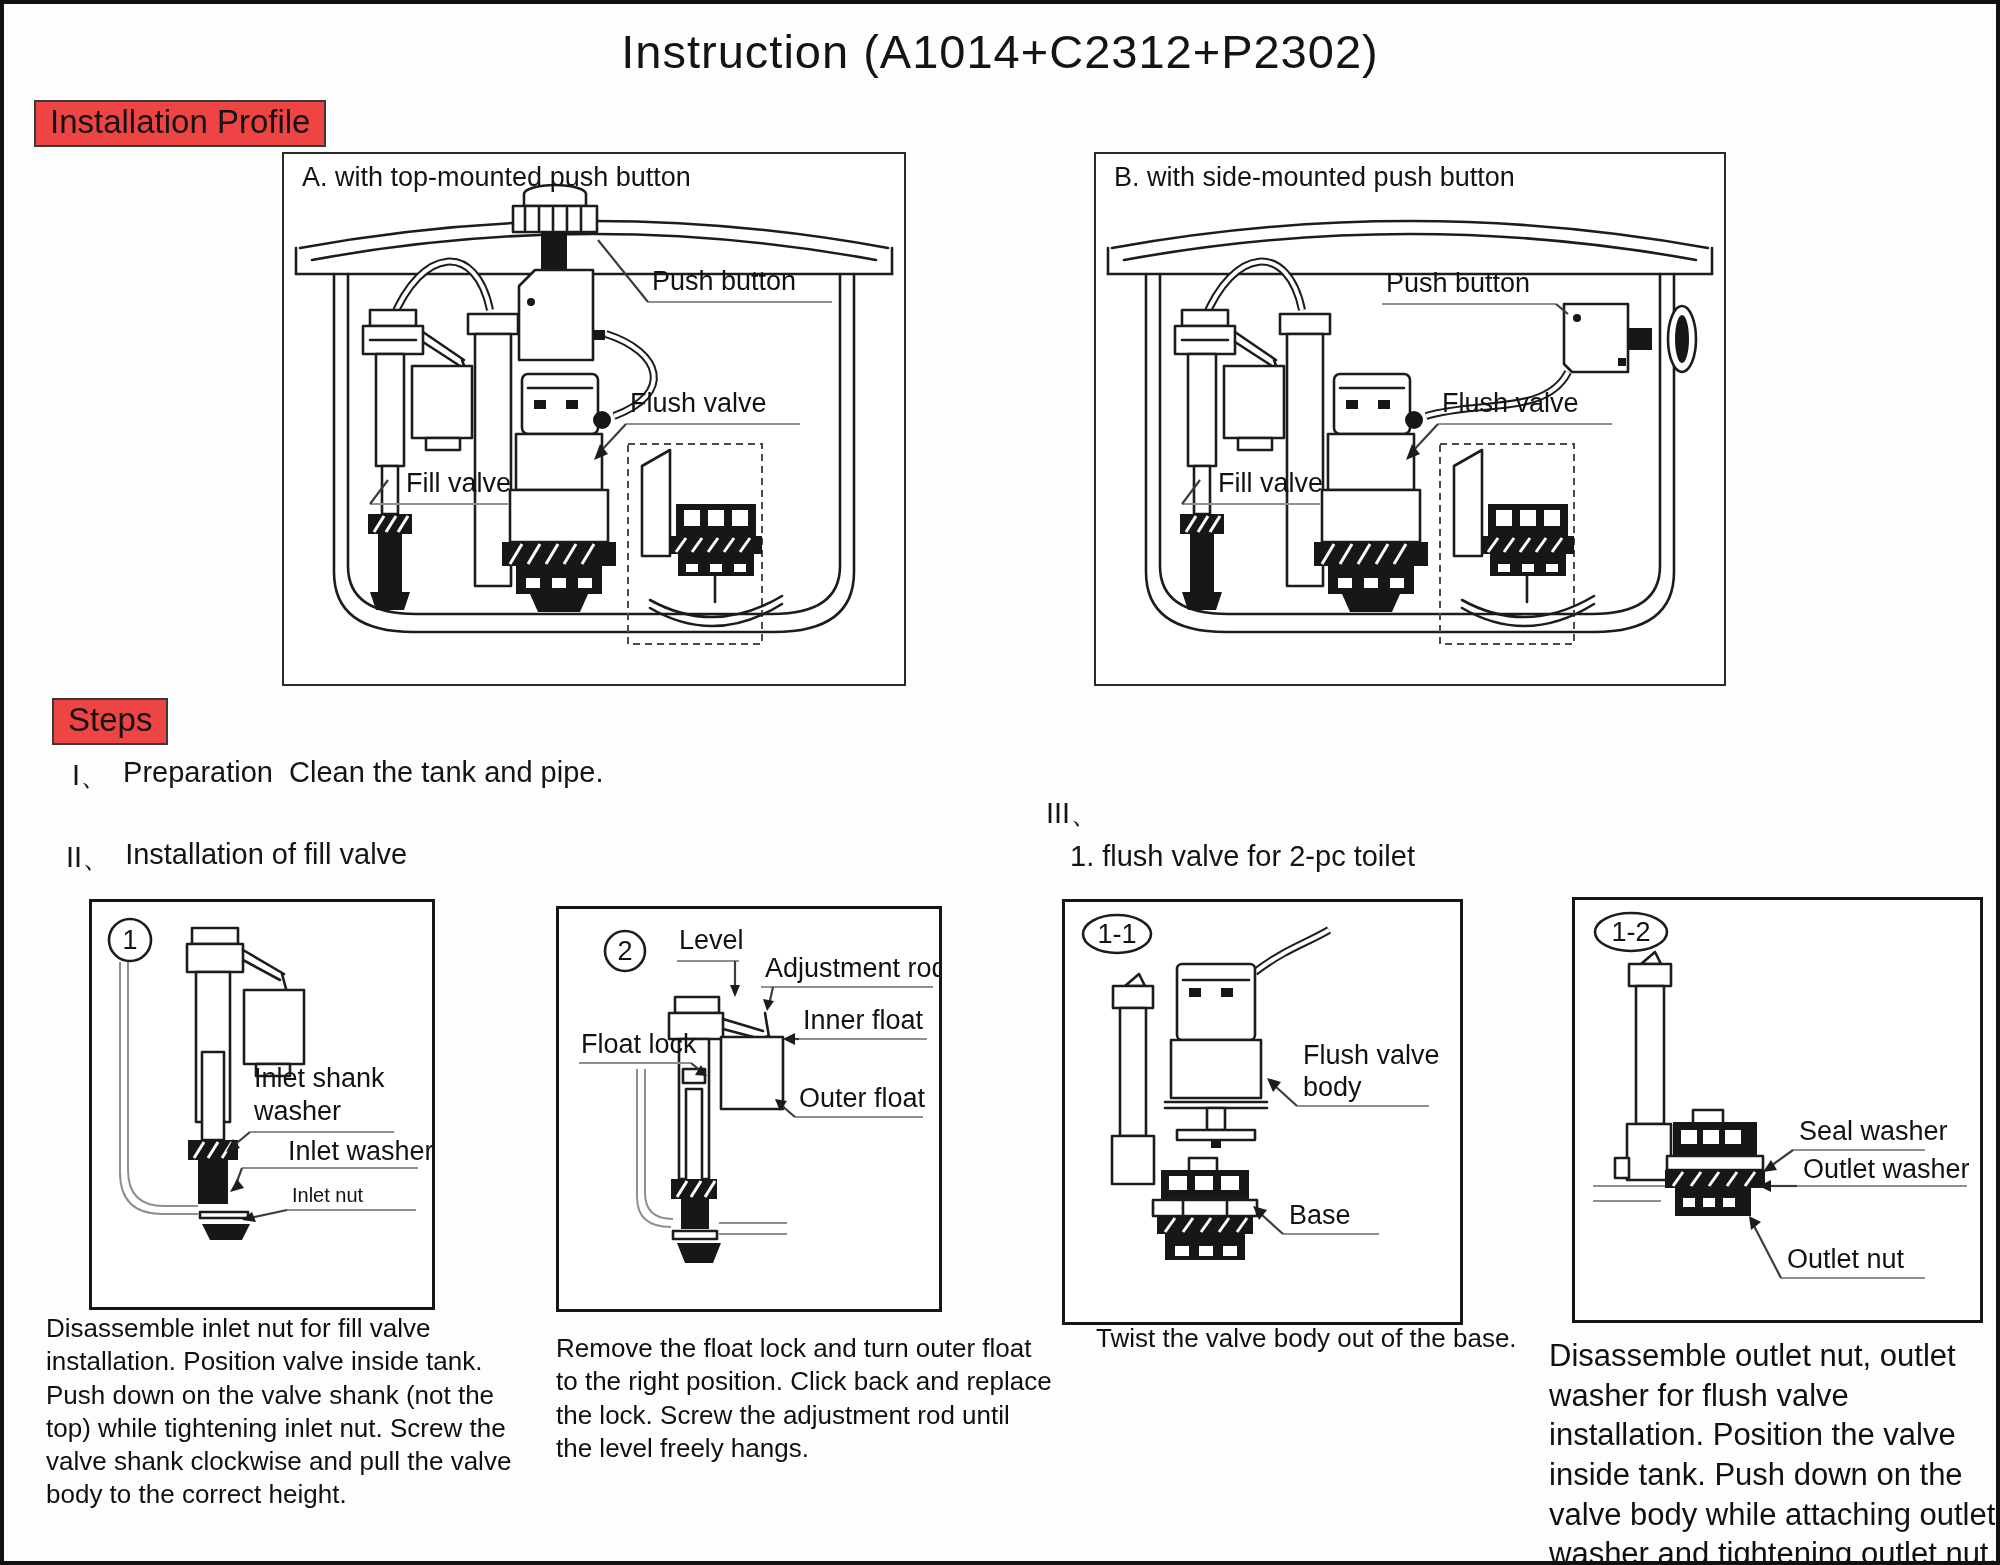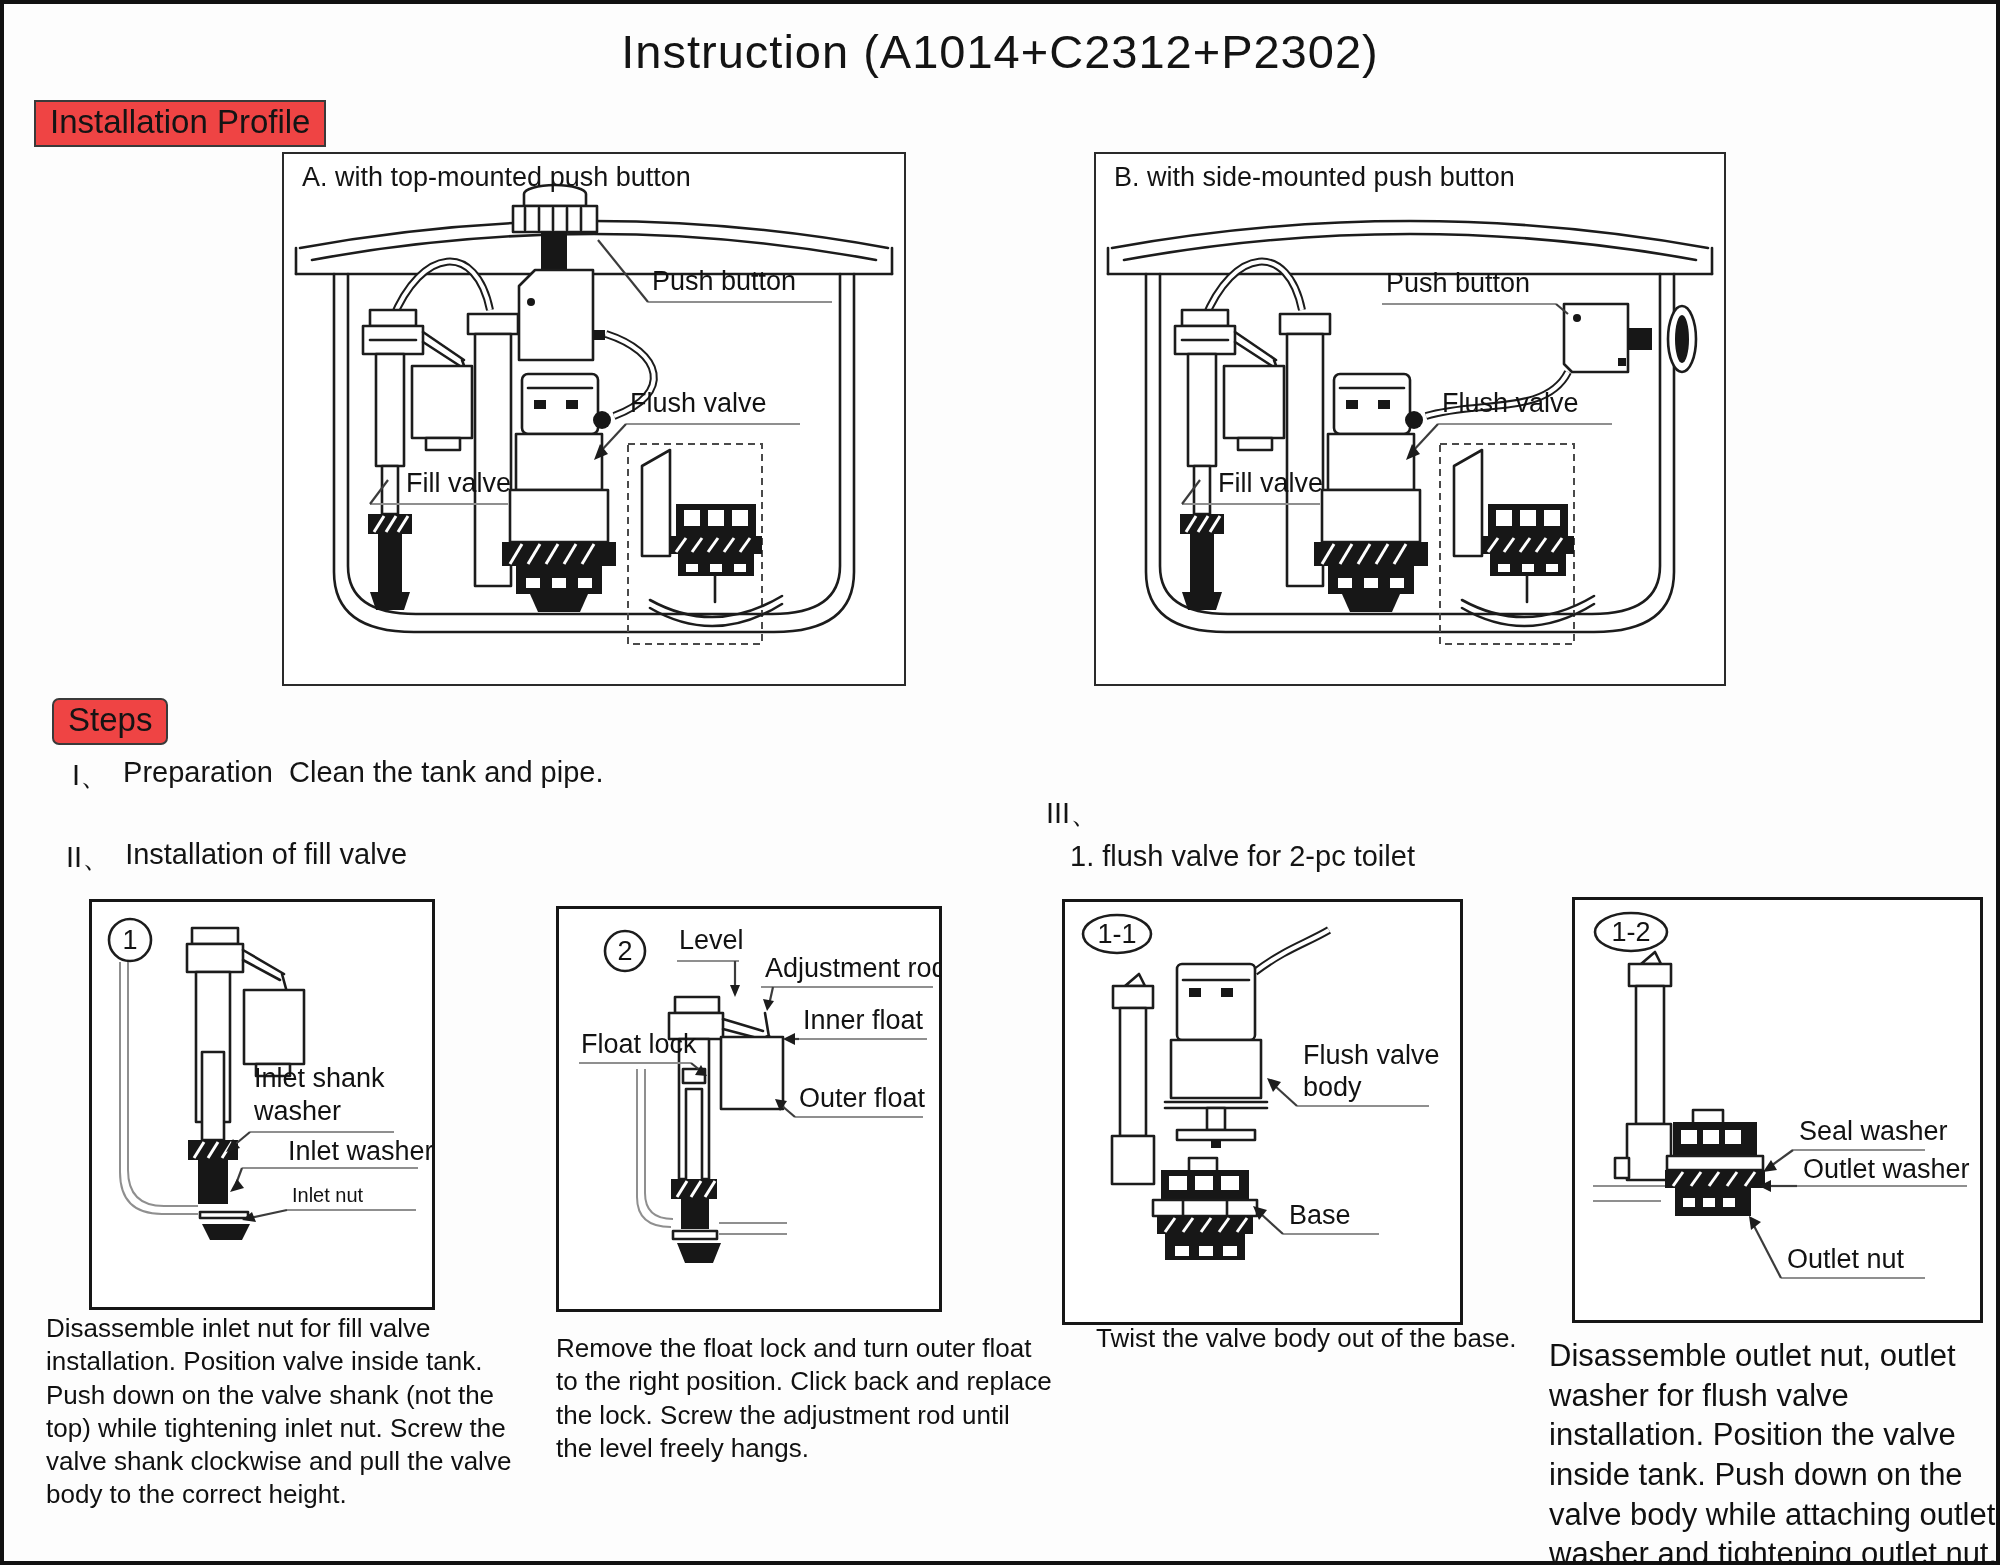--- a/index.html
+++ b/index.html
@@ -261,21 +261,21 @@
         <line class="gy" x1="342" y1="270" x2="516" y2="270"></line>
         <line class="ld" x1="342" y1="270" x2="316" y2="298"></line>
         <polygon class="ah" points="310,306 324,300 316,290"></polygon>
         <text class="lb" x="122" y="338">Fill valve</text>
         <line class="gy" x1="86" y1="350" x2="224" y2="350"></line>
         <line class="ld" x1="86" y1="350" x2="104" y2="326"></line>
       </g>
     </svg>
   </div>
 
-  <div class="seclabel" style="left:48px; top:694px;border-radius:7px;">Steps</div>
+  <div class="seclabel" style="left:48px; top:694px;">Steps</div>
 
   <div class="stepline" style="left:68px; top:752px;">
     <span>I、</span>
     <span>Preparation  Clean the tank and pipe.</span>
   </div>
   <div class="stepline" style="left:62px; top:798px;margin-top:36px;">
     <span>II、</span>
     <span>Installation of fill valve</span>
   </div>
   <div class="stepline" style="left:1042px; top:790px;">

